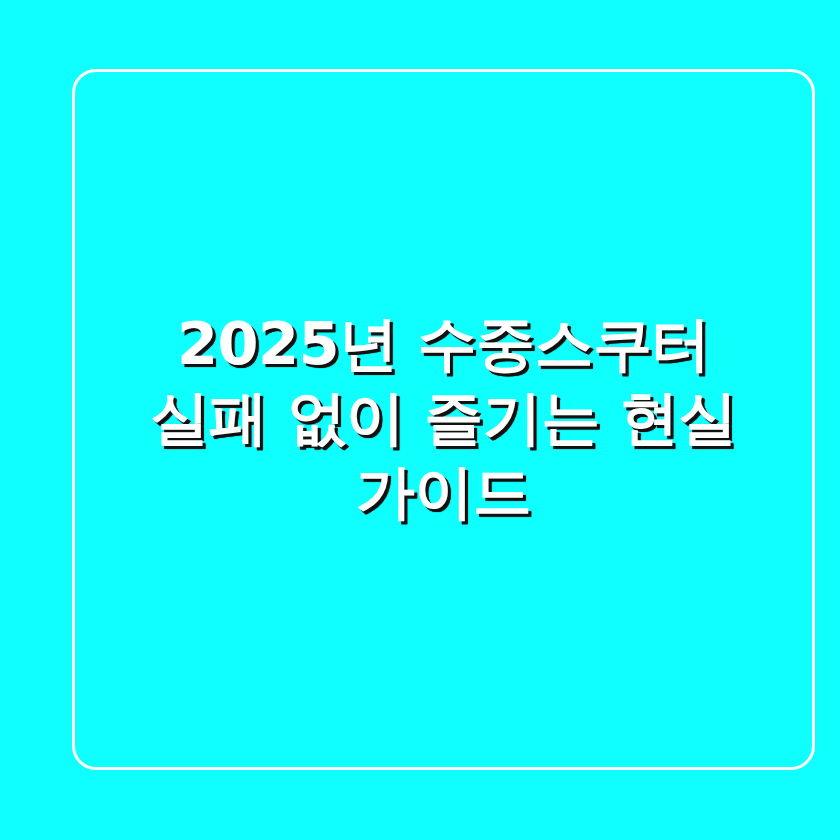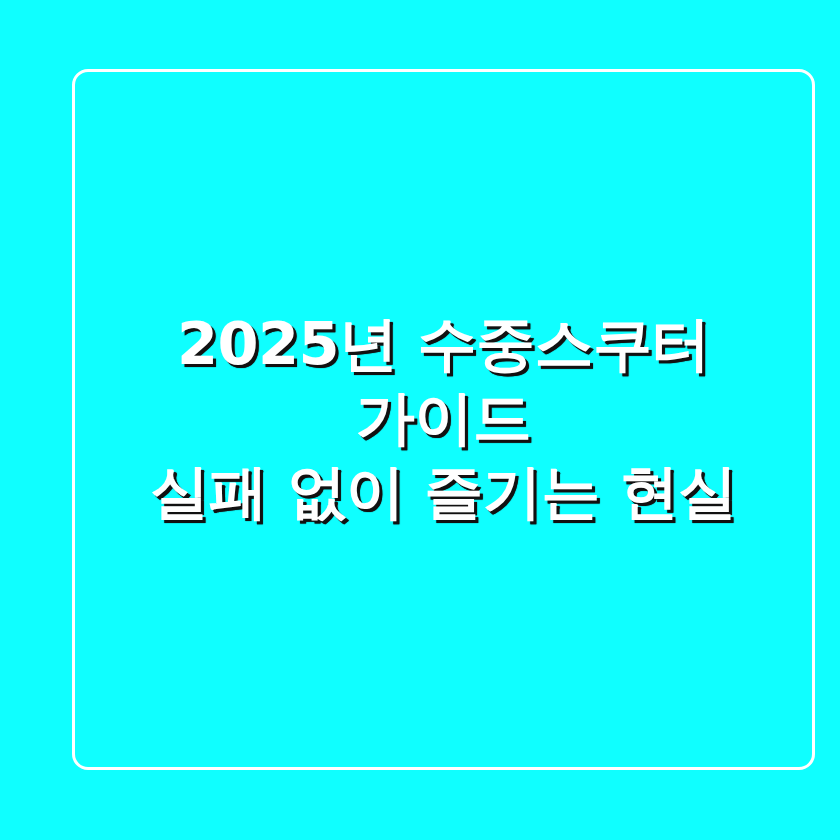--- a/index.html
+++ b/index.html
@@ -63,25 +63,25 @@
     text-shadow:
       3px 3px 0 #111111,
       3px 3px 1px #111111;
   }
 </style>
 </head>
 <body>
 
 <div id="thumbnail-canvas" style="width: 840px; height: 840px; background: rgb(15, 255, 255);">
 
-  <div id="card-frame" style="left: 72px; top: 69px; width: 743px; height: 701px; border: 3px solid rgb(255, 255, 255); border-radius: 16px;">
+  <div id="card-frame" style="left: 72px; top: 69px; width: 743px; height: 701px; border: 3px solid rgb(255, 255, 255); border-radius: 24px;">
 
     <div id="headline-block">
 
       <span class="headline-line" style="color: rgb(255, 255, 255); text-shadow: rgb(17, 17, 17) 3px 3px 0px, rgb(17, 17, 17) 3px 3px 1px;">2025년 수중스쿠터</span>
 
+      <span class="headline-line" style="color: rgb(255, 255, 255); text-shadow: rgb(17, 17, 17) 3px 3px 0px, rgb(17, 17, 17) 3px 3px 1px;">실패 없이 즐기는 현실</span>
+
       <span class="headline-line" style="color: rgb(255, 255, 255); text-shadow: rgb(17, 17, 17) 3px 3px 0px, rgb(17, 17, 17) 3px 3px 1px;">가이드</span>
-
-      <span class="headline-line" style="color: rgb(255, 255, 255); text-shadow: rgb(17, 17, 17) 3px 3px 0px, rgb(17, 17, 17) 3px 3px 1px;">실패 없이 즐기는 현실</span>
 
     </div>
   </div>
 </div>
 
 </body></html>

